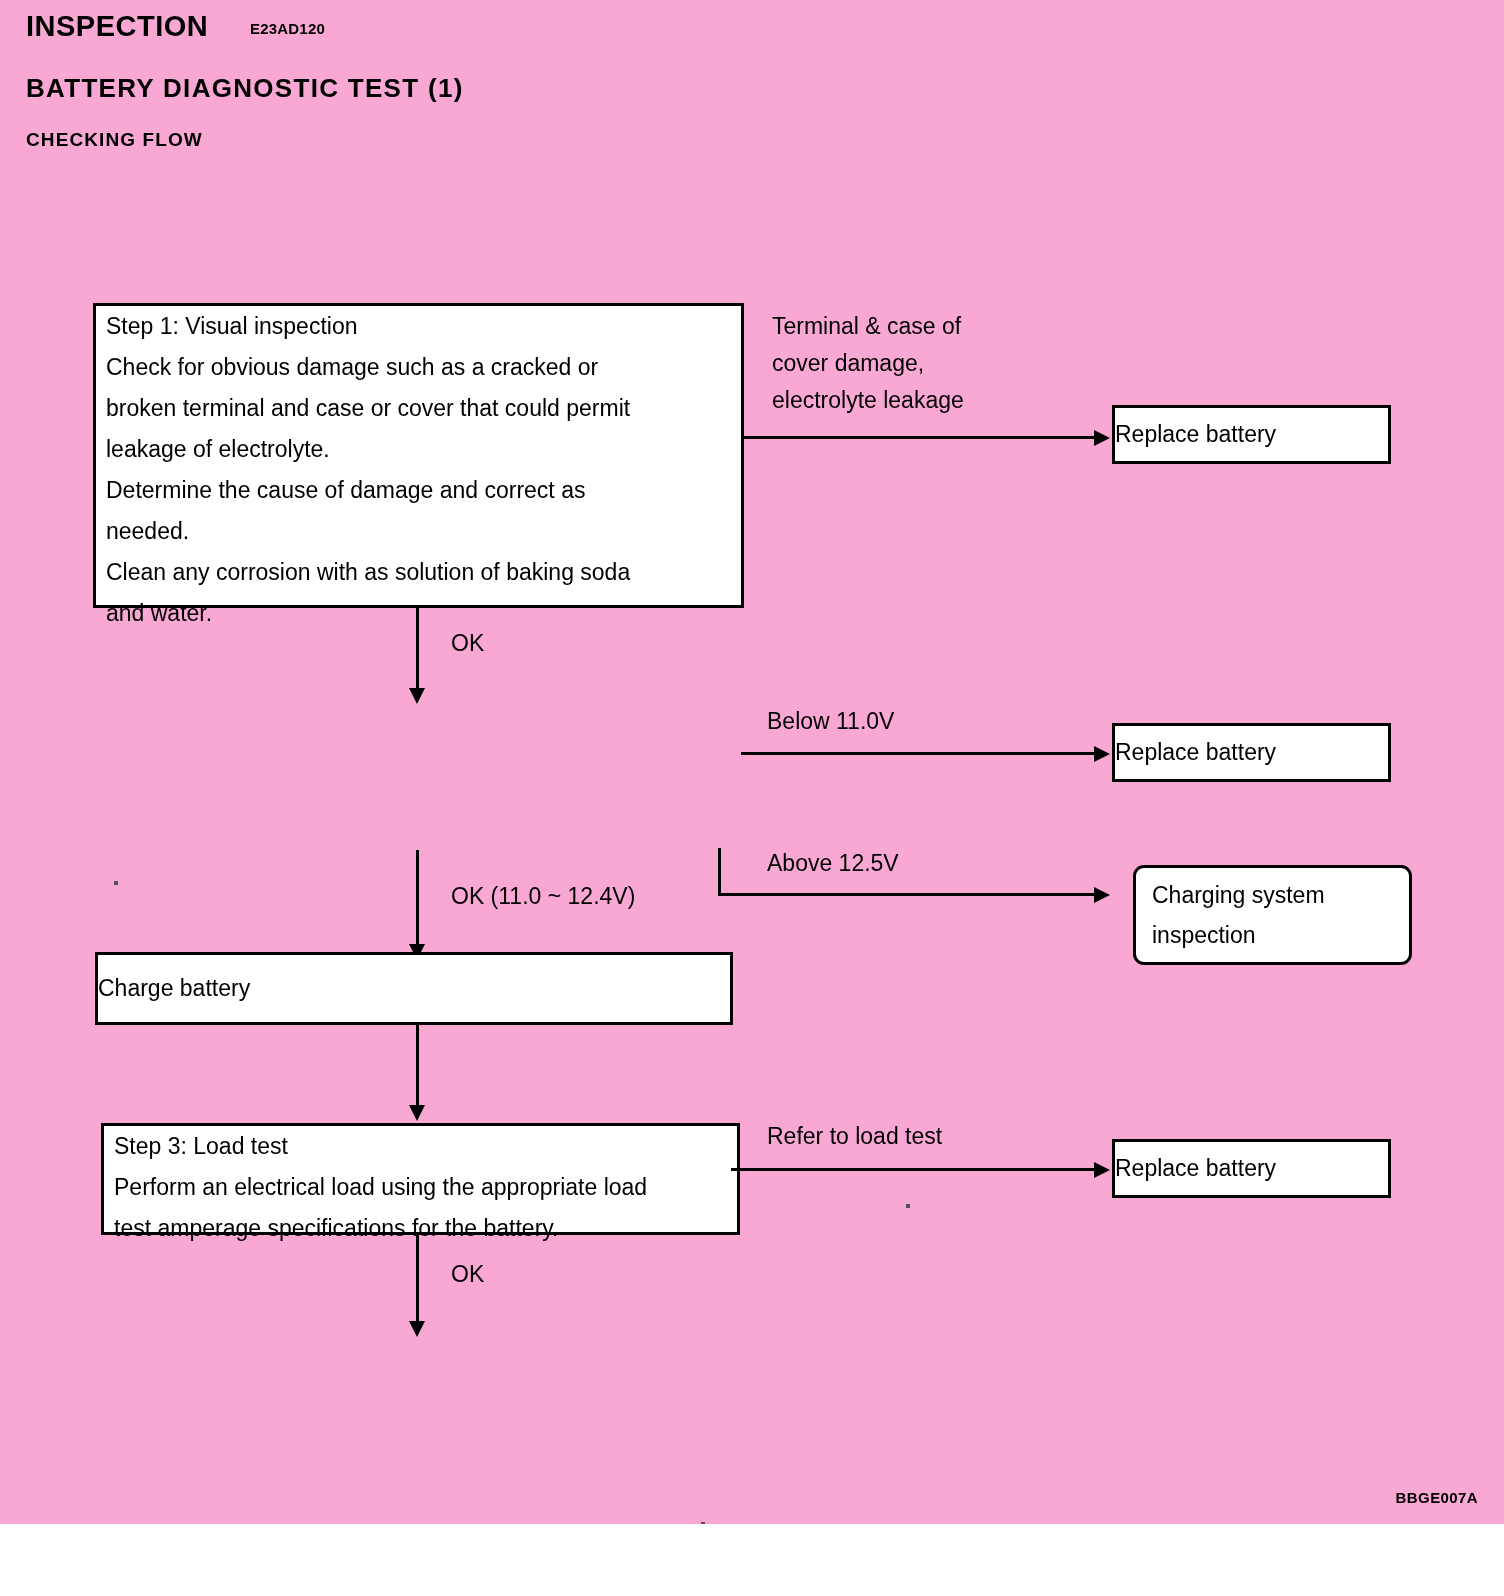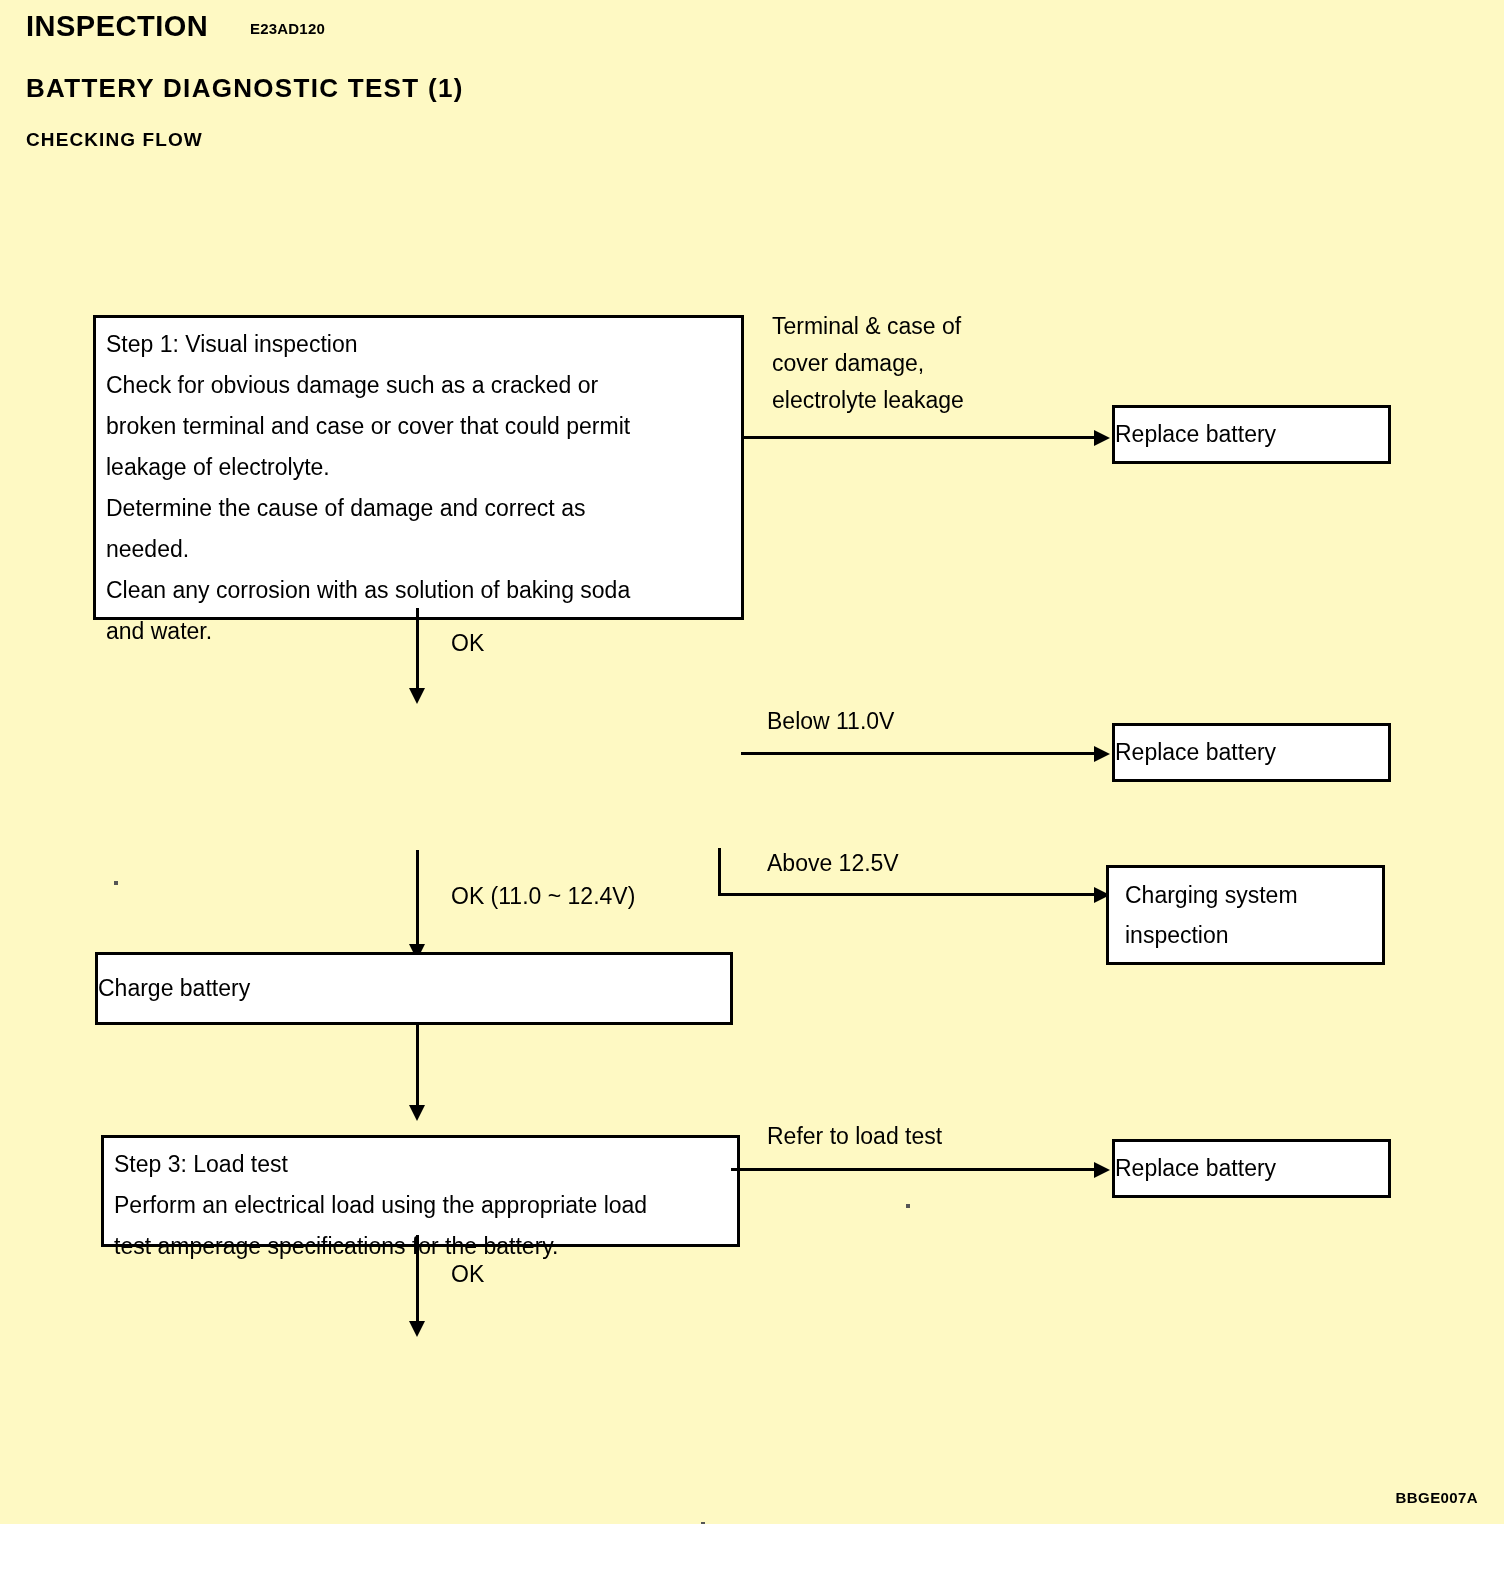--- a/index.html
+++ b/index.html
@@ -9,21 +9,21 @@
     background: #ffffff;
   }
   body {
     font-family: "Liberation Sans", sans-serif;
     color: #000000;
   }
   #page {
     position: relative;
     width: 1504px;
     height: 1524px;
-    background: #fef9c3;
+    background: #f9a8d4;
     overflow: hidden;
   }
 
   
   .hdr-inspection {
     position: absolute;
     left: 26px;
     top: 10px;
     font-size: 29px;
     font-weight: bold;
@@ -61,22 +61,20 @@
     background: #ffffff;
     box-sizing: border-box;
   }
   .box-text {
     font-size: 23px;
     line-height: 41px;
     white-space: pre-line;
   }
   .box-left {
     padding-left: 10px;
-    padding-top: 6px;
-    margin-top: 12px;
   }
   .box-center {
     display: flex;
     align-items: center;
     justify-content: flex-start;
     font-size: 23px;
   }
   .box-pad {
     padding-left: 16px;
     display: flex;
@@ -181,21 +179,21 @@
 
   <div class="box box-center" style="left:1112px; top:723px; width:279px; height:59px;">
     <span>Replace battery</span>
   </div>
 
   <div class="vline" style="left:718px; top:848px; height:48px;"></div>
   <div class="hline" style="left:718px; top:893px; width:378px;"></div>
   <div class="arrow-right" style="left:1094px; top:887px;"></div>
   <div class="edge-label" style="left:767px; top:845px;">Above 12.5V</div>
 
-  <div class="box box-pad" style="left:1106px; top:865px; width:279px; height:100px;">
+  <div class="box box-pad" style="left:1133px; top:865px; width:279px; height:100px;border-radius:11px;">
     <div>Charging system
 inspection</div>
   </div>
 
   <div class="vline" style="left:416px; top:850px; height:96px;"></div>
   <div class="arrow-down" style="left:409px; top:944px;"></div>
   <div class="edge-label" style="left:451px; top:878px;">OK (11.0 ~ 12.4V)</div>
 
   <div class="stray-dot" style="left:114px; top:881px;"></div>
 

